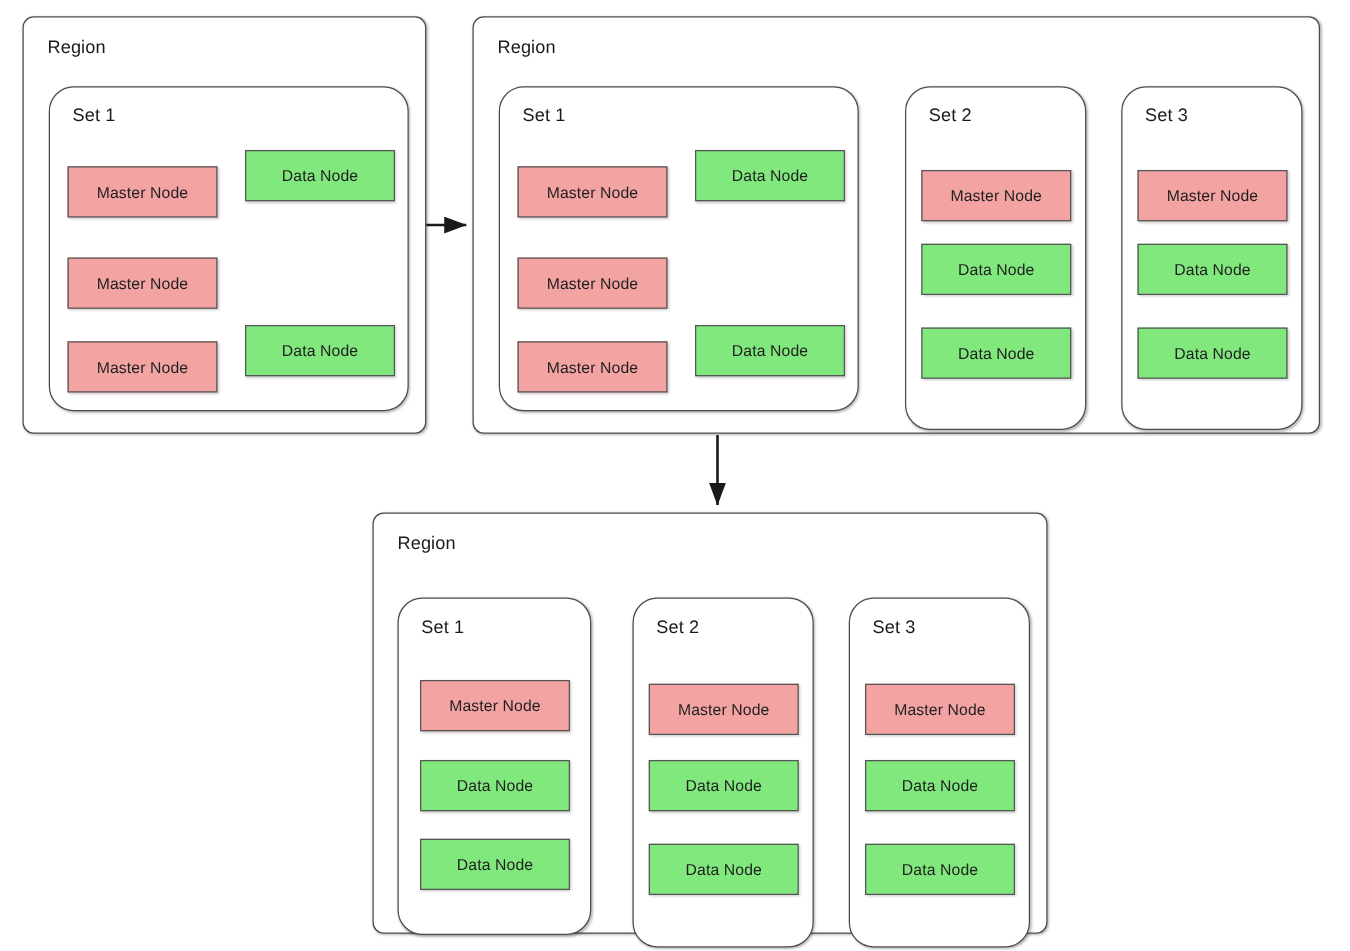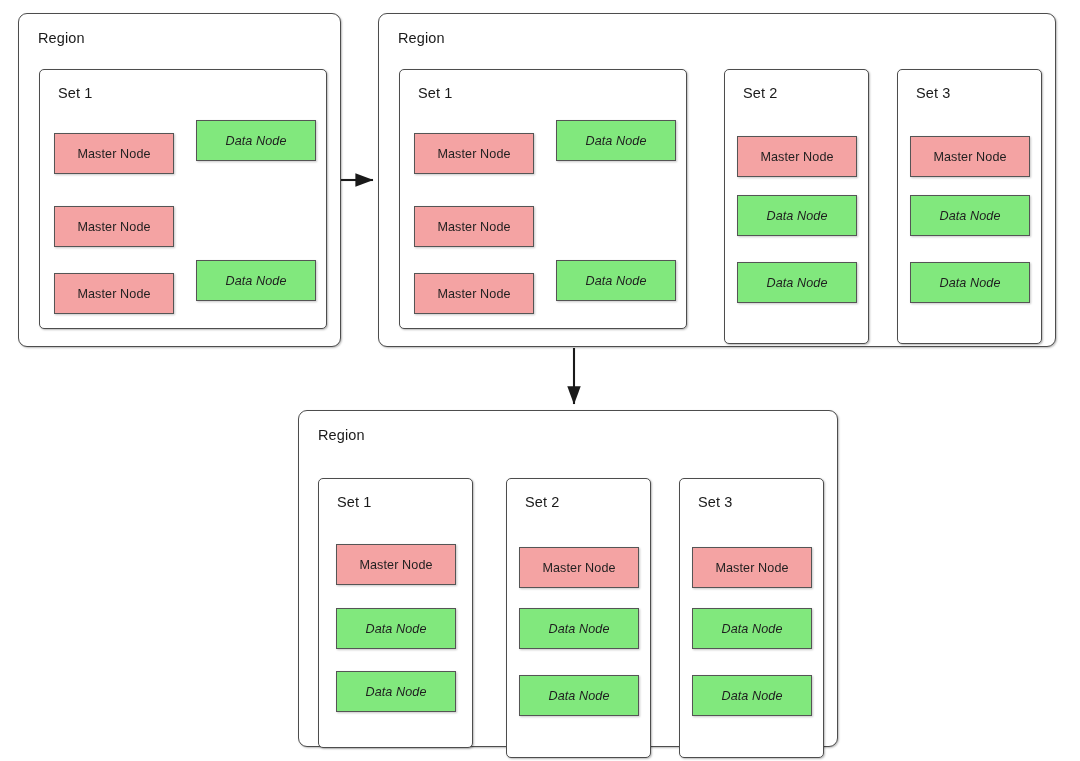--- a/index.html
+++ b/index.html
@@ -41,21 +41,21 @@
     letter-spacing: 0.1px;
     white-space: nowrap;
   }
 
   
   .set {
     position: absolute;
     box-sizing: border-box;
     background: #ffffff;
     border: 1.6px solid #4d4d4d;
-    border-radius: 5px;
+    border-radius: 20px;
     box-shadow: 1px 1px 2px rgba(0,0,0,0.28);
   }
   .set > .set-label {
     position: absolute;
     left: 18px;
     top: 15px;
     font-size: 14.5px;
     color: #1a1a1a;
     letter-spacing: 0.1px;
     white-space: nowrap;
@@ -69,21 +69,21 @@
     display: flex;
     align-items: center;
     justify-content: center;
     font-size: 12.6px;
     color: #1f1f1f;
     letter-spacing: 0.1px;
     white-space: nowrap;
     box-shadow: 1px 1px 2px rgba(0,0,0,0.22);
   }
   .node.master { background: #f4a3a3; margin-top: 13px; }
-  .node.data   { background: #81e87d; font-style: italic; }
+  .node.data   { background: #81e87d; }
 
   
   .arrow-svg {
     position: absolute;
     left: 0; top: 0;
     width: 1080px;
     height: 761px;
     pointer-events: none;
     overflow: visible;
   }

